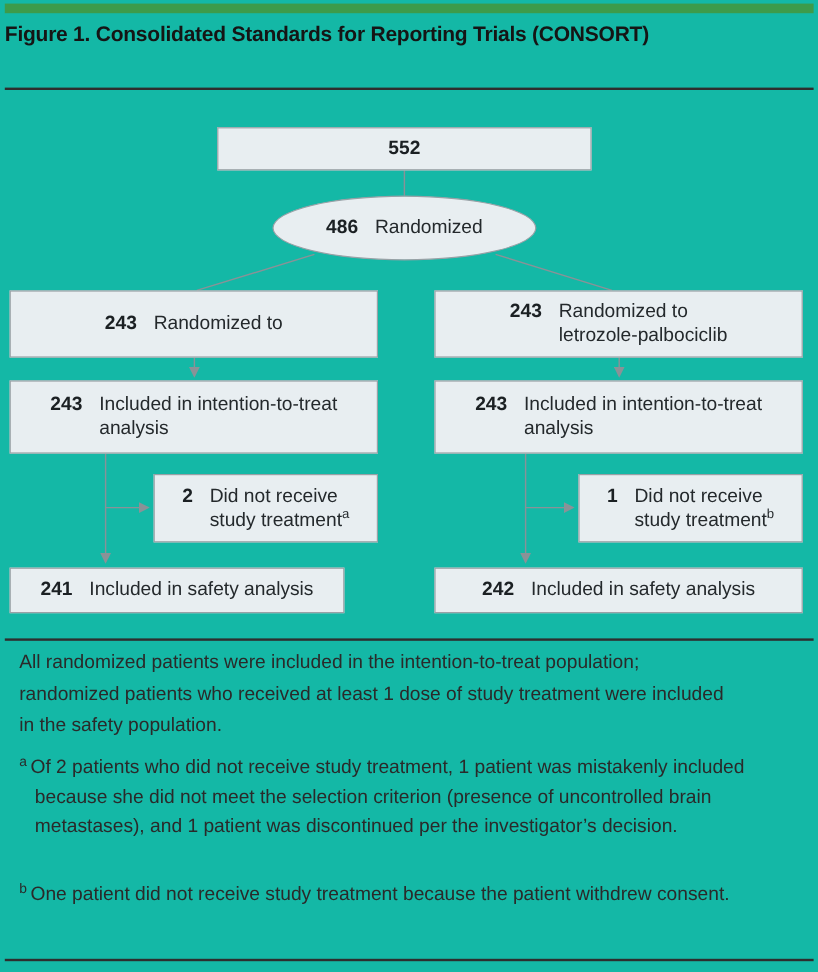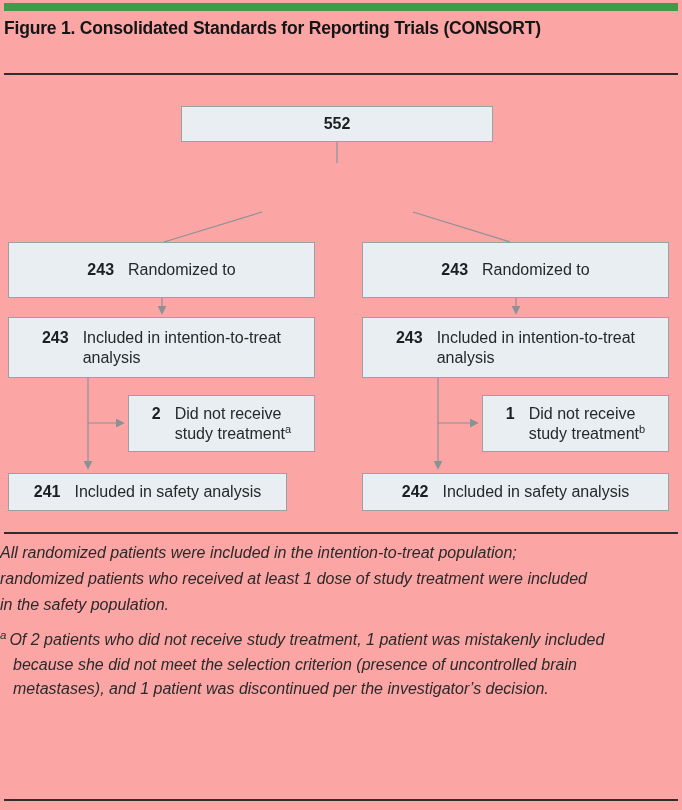--- a/index.html
+++ b/index.html
@@ -1,19 +1,19 @@
 <!DOCTYPE html>
 <html><head>
 <meta charset="utf-8">
 <style>
   html,body{margin:0;padding:0;background:#fff;}
   .page{
     position:relative;
     width:682px;height:810px;
-    background:#fca5a5;
+    background:#14b8a6;
     font-family:"Liberation Sans", sans-serif;
     color:#24292c;
     overflow:hidden;
   }
   .green-bar{
     position:absolute;left:4px;top:3px;width:674px;height:8px;
     background:#3d9b4a;
   }
   .fig-title{
     position:absolute;left:4px;top:15px;width:674px;
@@ -46,21 +46,21 @@
   .randomized{left:227px;top:163px;width:220px;height:54px;}
   .rand-left{left:8px;top:242px;width:307px;height:56px;}
   .rand-right{left:362px;top:242px;width:307px;height:56px;}
   .itt-left{left:8px;top:317px;width:307px;height:61px;}
   .itt-right{left:362px;top:317px;width:307px;height:61px;}
   .side-left{left:128px;top:395px;width:187px;height:57px;}
   .side-right{left:482px;top:395px;width:187px;height:57px;}
   .safety-left{left:8px;top:473px;width:279px;height:38px;}
   .safety-right{left:362px;top:473px;width:307px;height:38px;}
 
-  .footer{position:absolute;left:0;top:540px;width:650px;font-size:16px;color:#2a2a2a;font-style:italic;}
+  .footer{position:absolute;left:16px;top:540px;width:650px;font-size:16px;color:#2a2a2a;}
   .footer-note{margin:0;width:600px;line-height:26px;}
   .fnote{
     position:absolute;left:0;width:612px;line-height:24.5px;
     padding-left:13px;text-indent:-13px;
   }
   .fnote-a{top:88px;}
   .fnote-b{top:194px;}
   .fnote sup{font-size:11.5px;margin-right:3px;}
 </style>
 </head>
@@ -96,35 +96,42 @@
         <line x1="438" y1="423" x2="477" y2="423" marker-end="url(#arrow)"></line>
       </g>
     </svg>
 
     <div class="box screened">
       <div class="row">
         <span class="num">552</span>
       </div>
     </div>
 
+    <div class="box ellipse randomized">
+      <div class="row">
+        <span class="num">486</span>
+        <span class="lbl">Randomized</span>
+      </div>
+    </div>
 
     <div class="box rand-left">
       <div class="row">
         <span class="num">243</span>
         <span class="lbl">
           <span>Randomized to</span><br>
         </span>
       </div>
     </div>
 
     <div class="box rand-right">
       <div class="row">
         <span class="num">243</span>
         <span class="lbl">
           <span>Randomized to</span><br>
+          <span>letrozole-palbociclib</span>
         </span>
       </div>
     </div>
 
     <div class="box itt-left">
       <div class="row">
         <span class="num">243</span>
         <span class="lbl">
           <span>Included in intention-to-treat</span><br>
           <span>analysis</span>
@@ -176,17 +183,18 @@
       </div>
     </div>
 
   </div>
 
   <div class="rule footer-rule"></div>
 
   <div class="footer">
     <p class="footer-note">All randomized patients were included in the intention-to-treat population; randomized patients who received at least 1 dose of study treatment were included in the safety population.</p>
     <div class="fnote fnote-a"><sup>a</sup><span>Of 2 patients who did not receive study treatment, 1 patient was mistakenly included because she did not meet the selection criterion (presence of uncontrolled brain metastases), and 1 patient was discontinued per the investigator’s decision.</span></div>
+    <div class="fnote fnote-b"><sup>b</sup><span>One patient did not receive study treatment because the patient withdrew consent.</span></div>
   </div>
 
   <div class="rule bottom-rule"></div>
 
 </div>
 
 </body></html>

